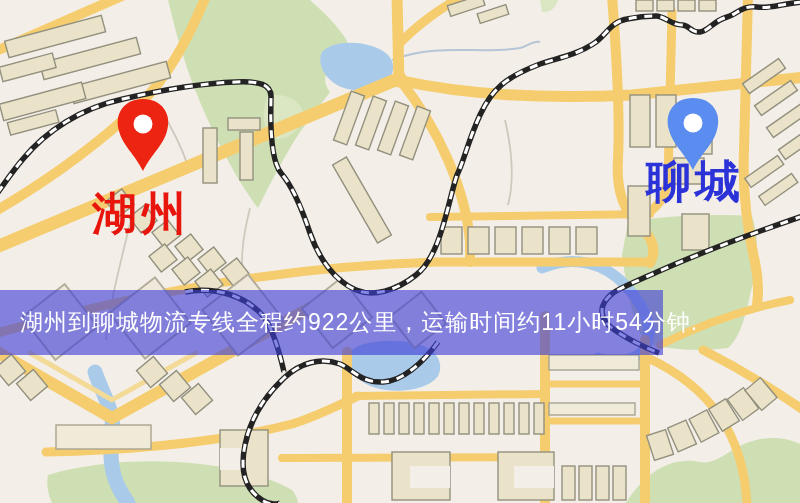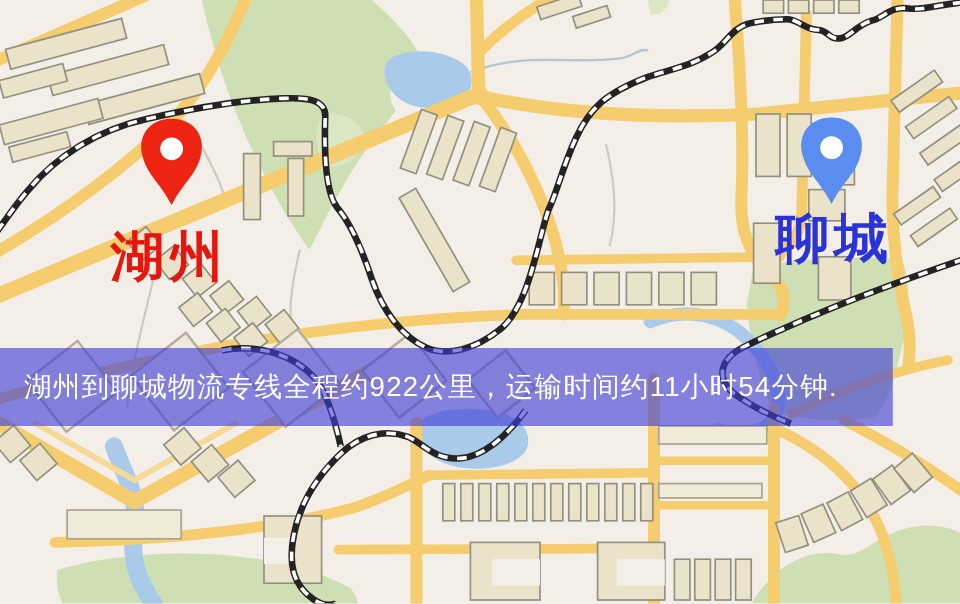--- a/index.html
+++ b/index.html
@@ -16,22 +16,22 @@
   .roadl{fill:none;stroke:var(--road-light,#f3da96);stroke-linecap:round;}
   .bldg{fill:var(--building-tan,#ebe3c9);stroke:var(--building-outline,#92907e);stroke-width:1.4;}
   .bldg2{fill:#f0ead9;stroke:#a9a391;stroke-width:1.4;}
   .bldg3{fill:#efe9dc;stroke:#b5ad9c;stroke-width:2;}
   .cut{fill:var(--map-bg,#f3efe8);stroke:none;}
   .railb{fill:none;stroke:var(--railway-black,#232323);stroke-width:5.5;}
   .railw{fill:none;stroke:#ffffff;stroke-width:3;stroke-dasharray:8 8;}
   .maplabel{position:absolute;transform:translateX(-50%);font-family:"DejaVu Serif","Liberation Serif",serif;
     font-size:45px;font-weight:700;line-height:1;letter-spacing:4px;white-space:nowrap;}
   .origin-label{color:var(--origin-label,#e8150d);left:141px;top:175px;margin-top:16px;}
-  .dest-label{color:var(--destination-label,#2b32d8);left:695px;top:176px;}
-  .banner{position:absolute;left:0;top:290px;width:744px;height:65px;
+  .dest-label{color:var(--destination-label,#2b32d8);left:695px;top:159px;}
+  .banner{position:absolute;left:0;top:290px;width:663px;height:65px;
     background:var(--banner-overlay,rgba(62,62,215,0.62));display:flex;align-items:center;}
   .banner span{color:var(--banner-text,#fff);font-size:23px;letter-spacing:1px;padding-left:20px;white-space:nowrap;}
 </style>
 </head>
 <body>
 
 <div class="stage">
   <svg class="mapart" width="800" height="503" viewBox="0 0 800 503">
 
     <g>

